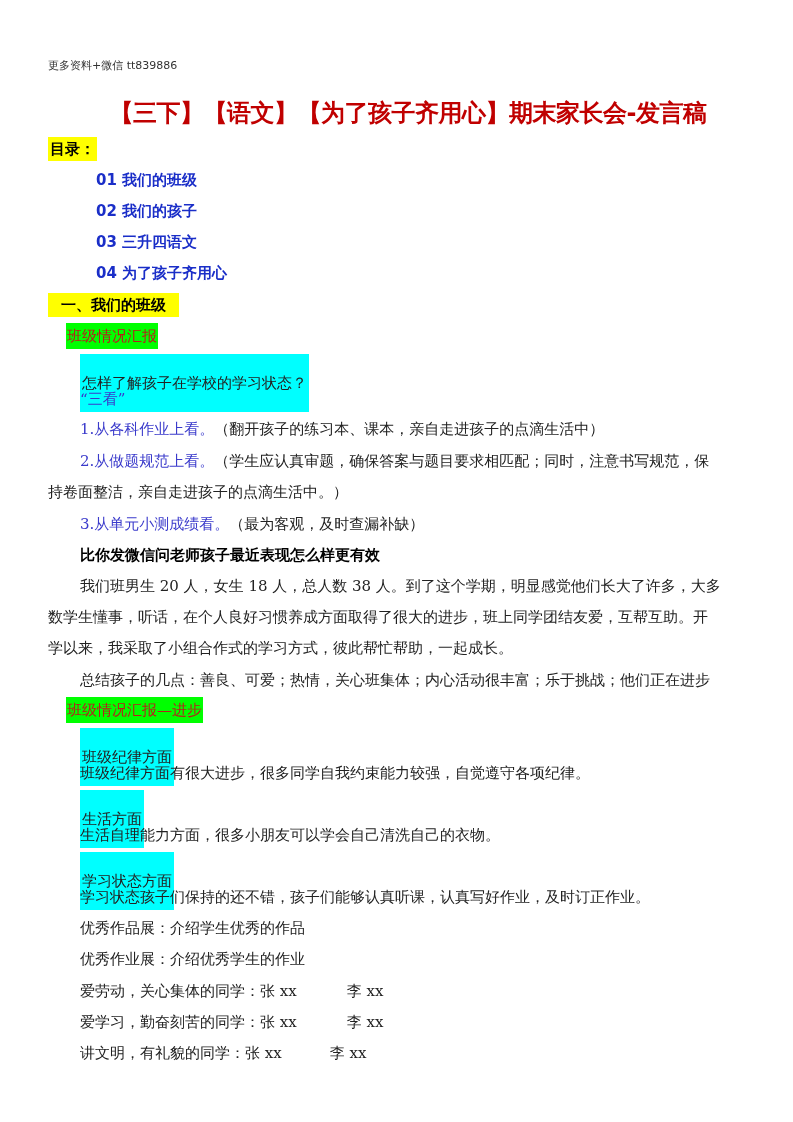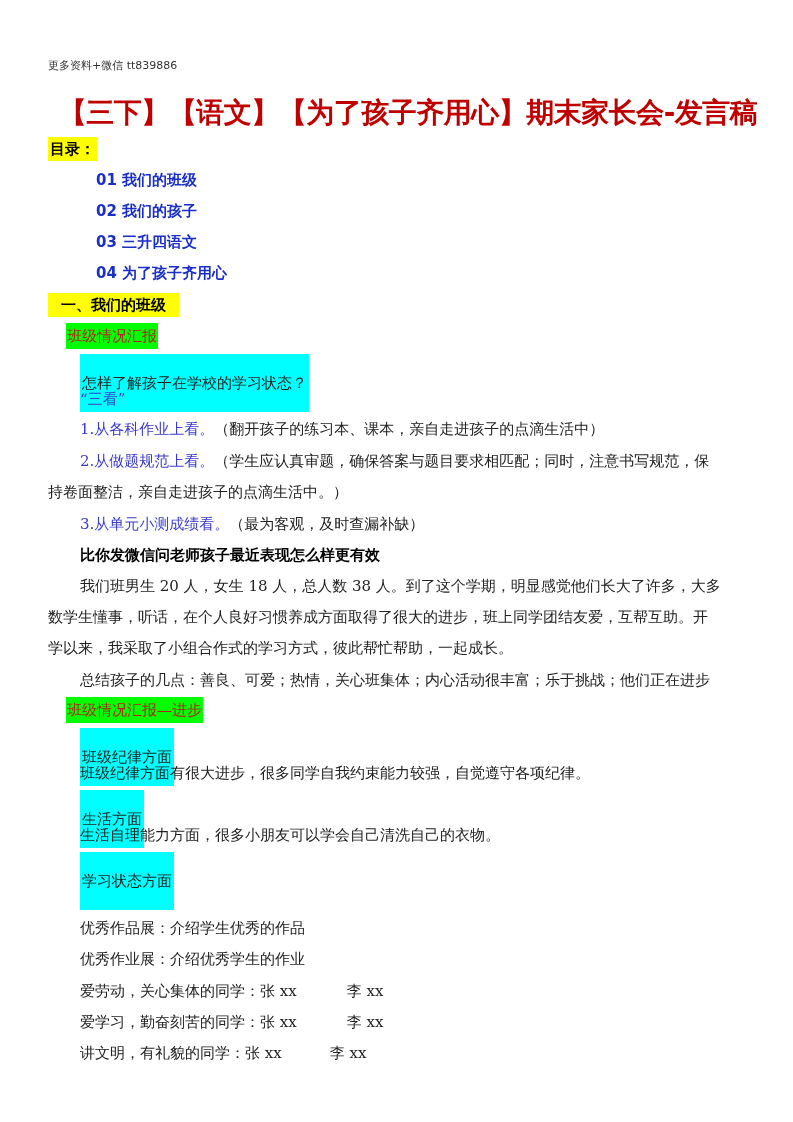--- a/index.html
+++ b/index.html
@@ -2,21 +2,21 @@
 <html><head>
   <meta charset="utf-8">
   <style>
     html, body { margin: 0; padding: 0; background: #ffffff; }
     body { width: 793px; height: 1122px; position: relative; overflow: hidden;
            font-family: "DejaVu Serif", "Liberation Serif", serif; color: #222; }
     .page { position: absolute; left: 0; top: 0; width: 724px; height: 1122px; }
     .line { position: absolute; white-space: nowrap; font-size: 15px; line-height: 20px; }
     .watermark { left: 48px; top: 56px; font-size: 11px; color: #333;
                  font-family: "DejaVu Sans", "Liberation Sans", sans-serif; }
-    .title { left: 48px; width: 720px; top: 96px; text-align: center; font-size: 28px; line-height: 34px;
+    .title { left: 48px; width: 720px; top: 96px; text-align: center; font-size: 24px; line-height: 34px;
              color: #c00000; font-weight: bold; font-family: "DejaVu Sans", "Liberation Sans", sans-serif;
              letter-spacing: -0.5px; }
     .hl-yellow { background: #ffff00; }
     .hl-green { background: #00ff00; }
     .hl-cyan { background: #00ffff; }
     .toc-label { left: 48px; top: 137px; font-weight: bold; color: #000; font-size: 15px;
                  font-family: "DejaVu Sans", "Liberation Sans", sans-serif; padding: 2px 2px; }
     .toc-item { left: 96px; color: #1a2ec8; font-weight: bold; font-size: 15px;
                 font-family: "DejaVu Sans", "Liberation Sans", sans-serif; }
     .sec-heading { left: 48px; top: 293px; font-weight: bold; color: #000; font-size: 15px;
@@ -77,20 +77,21 @@
 
   <div class="line sub-green hl-green" style="top:697px">班级情况汇报—进步</div>
 
   <div class="line sub-cyan hl-cyan" style="top:728px">班级纪律方面</div>
   <div class="line para" style="top:763px">班级纪律方面有很大进步，很多同学自我约束能力较强，自觉遵守各项纪律。</div>
 
   <div class="line sub-cyan hl-cyan" style="top:790px">生活方面</div>
   <div class="line para" style="top:825px">生活自理能力方面，很多小朋友可以学会自己清洗自己的衣物。</div>
 
   <div class="line sub-cyan hl-cyan" style="top:852px">学习状态方面</div>
+  <div class="line para" style="top:887px">学习状态孩子们保持的还不错，孩子们能够认真听课，认真写好作业，及时订正作业。</div>
 
   <div class="line para" style="top:918px">优秀作品展：介绍学生优秀的作品</div>
   <div class="line para" style="top:949px">优秀作业展：介绍优秀学生的作业</div>
 
   <div class="line para" style="top:981px">
     <span>爱劳动，关心集体的同学：张 xx</span><span class="gap"></span><span>李 xx</span>
   </div>
   <div class="line para" style="top:1012px">
     <span>爱学习，勤奋刻苦的同学：张 xx</span><span class="gap"></span><span>李 xx</span>
   </div>

